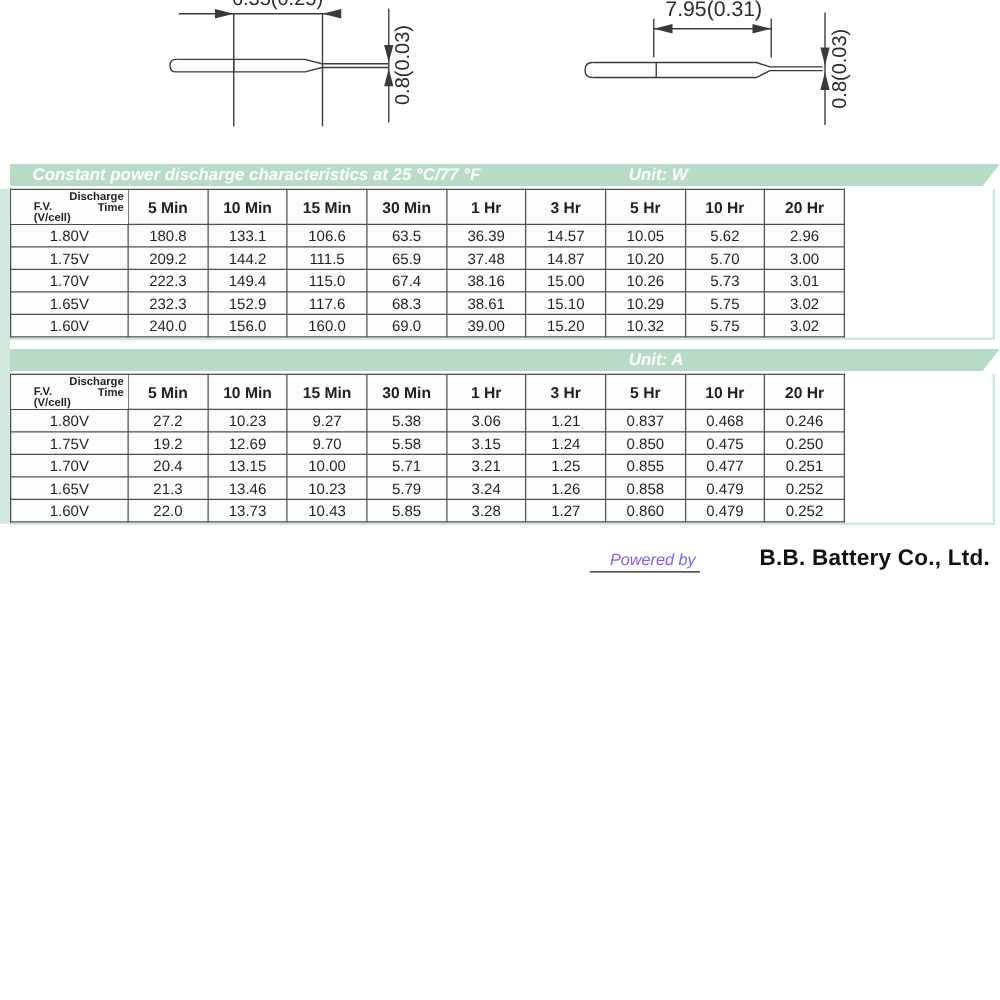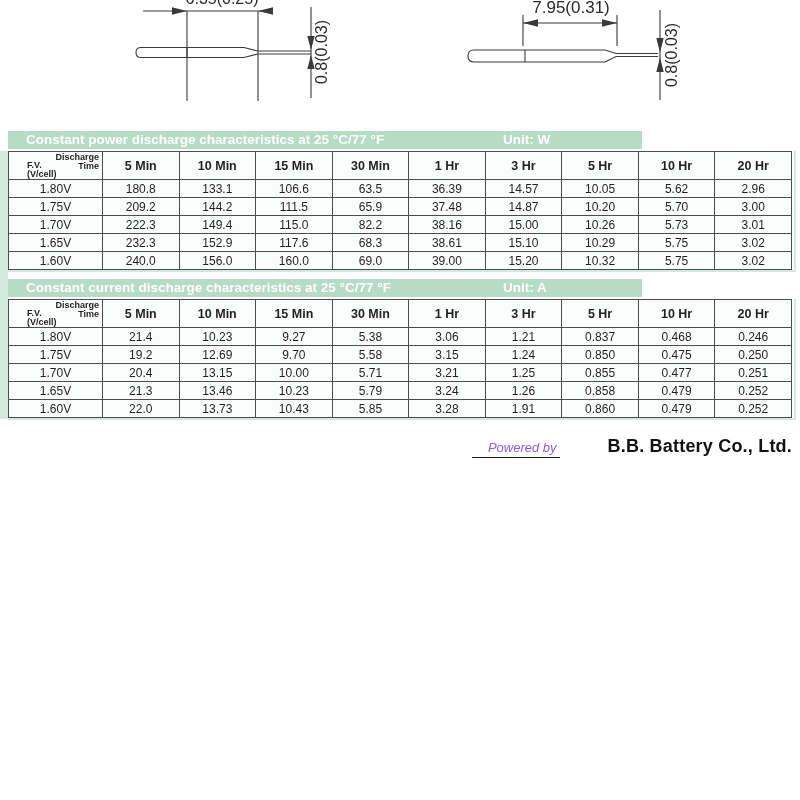--- a/index.html
+++ b/index.html
@@ -6,35 +6,35 @@
   .page{position:relative;width:800px;height:800px;background:#ffffff;overflow:hidden;
         font-family:"Liberation Sans",sans-serif;color:#1f1f1f;}
 
   
   .drawings{position:absolute;left:0;top:0;}
   .drawings line,.drawings path{stroke:#3a3a3a;stroke-width:1.1;fill:none;}
   .drawings polygon{fill:#3a3a3a;stroke:none;}
   .drawings text{fill:#2a2a2a;}
 
   
-  .band{position:absolute;left:8px;width:634px;height:18px;background:#b7dcc6;
+  .band{position:absolute;left:8px;width:792px;height:18px;background:#b7dcc6;
         clip-path:polygon(0 0,792px 0,778px 18px,0 18px);
-        color:#ffffff;font-weight:bold;font-size:13.5px;line-height:18px;}
+        color:#ffffff;font-weight:bold;font-style:italic;font-size:13.5px;line-height:18px;}
   .band .title{position:absolute;left:18px;top:0;white-space:nowrap;}
   .band .unit{position:absolute;left:495px;top:0;white-space:nowrap;}
   .band1{top:131px;}
   .band2{top:279px;}
 
   
   .side-strip{position:absolute;left:0;top:151px;width:8px;height:268px;background:#d2eadd;}
   .tblwrap{position:absolute;left:8px;width:786px;background:#ffffff;
            border:2px solid #d2eadd;border-top:none;border-left:none;}
   .tbl1{top:151px;}
   .tbl2{top:299px;}
-  table.data-table{width:784px;border-collapse:collapse;table-layout:fixed;}
+  table.data-table{width:668px;border-collapse:collapse;table-layout:fixed;}
   table.data-table th,table.data-table td{border:1px solid #4d4d4d;background:#fbfdfc;
            text-align:center;padding:0;color:#1f1f1f;}
   table.data-table thead th{height:27px;font-size:12.5px;font-weight:bold;}
   table.data-table tbody td{height:17px;font-size:12px;font-weight:normal;}
   th.corner{position:relative;font-weight:normal;
      background-image:linear-gradient(to bottom right,
         transparent 0 calc(50% - 0.6px),
         #4d4d4d calc(50% - 0.6px) calc(50% + 0.6px),
         transparent calc(50% + 0.6px) 100%);}
   .corner-top{position:absolute;top:1px;right:3px;text-align:right;font-size:9px;line-height:8.5px;}
@@ -146,21 +146,21 @@
             <td>14.87</td>
             <td>10.20</td>
             <td>5.70</td>
             <td>3.00</td>
           </tr>
           <tr>
             <td>1.70V</td>
             <td>222.3</td>
             <td>149.4</td>
             <td>115.0</td>
-            <td>82.2</td>
+            <td>67.4</td>
             <td>38.16</td>
             <td>15.00</td>
             <td>10.26</td>
             <td>5.73</td>
             <td>3.01</td>
           </tr>
           <tr>
             <td>1.65V</td>
             <td>232.3</td>
             <td>152.9</td>
@@ -182,21 +182,20 @@
             <td>15.20</td>
             <td>10.32</td>
             <td>5.75</td>
             <td>3.02</td>
           </tr>
         </tbody>
       </table>
     </div>
 
   <div class="band band2">
-    <span class="title">Constant current discharge characteristics at 25 °C/77 °F</span>
     <span class="unit">Unit: A</span>
   </div>
   <div class="tblwrap tbl2" id="current-table-slot">
       <table class="data-table">
         <colgroup>
           <col style="width: 94px;">
           <col>
           <col>
           <col>
           <col>
@@ -219,21 +218,21 @@
             <th>1 Hr</th>
             <th>3 Hr</th>
             <th>5 Hr</th>
             <th>10 Hr</th>
             <th>20 Hr</th>
           </tr>
         </thead>
         <tbody>
           <tr>
             <td>1.80V</td>
-            <td>21.4</td>
+            <td>27.2</td>
             <td>10.23</td>
             <td>9.27</td>
             <td>5.38</td>
             <td>3.06</td>
             <td>1.21</td>
             <td>0.837</td>
             <td>0.468</td>
             <td>0.246</td>
           </tr>
           <tr>
@@ -272,21 +271,21 @@
             <td>0.479</td>
             <td>0.252</td>
           </tr>
           <tr>
             <td>1.60V</td>
             <td>22.0</td>
             <td>13.73</td>
             <td>10.43</td>
             <td>5.85</td>
             <td>3.28</td>
-            <td>1.91</td>
+            <td>1.27</td>
             <td>0.860</td>
             <td>0.479</td>
             <td>0.252</td>
           </tr>
         </tbody>
       </table>
     </div>
 
   <div class="poweredby">
     <span class="pb-label">Powered by</span>

